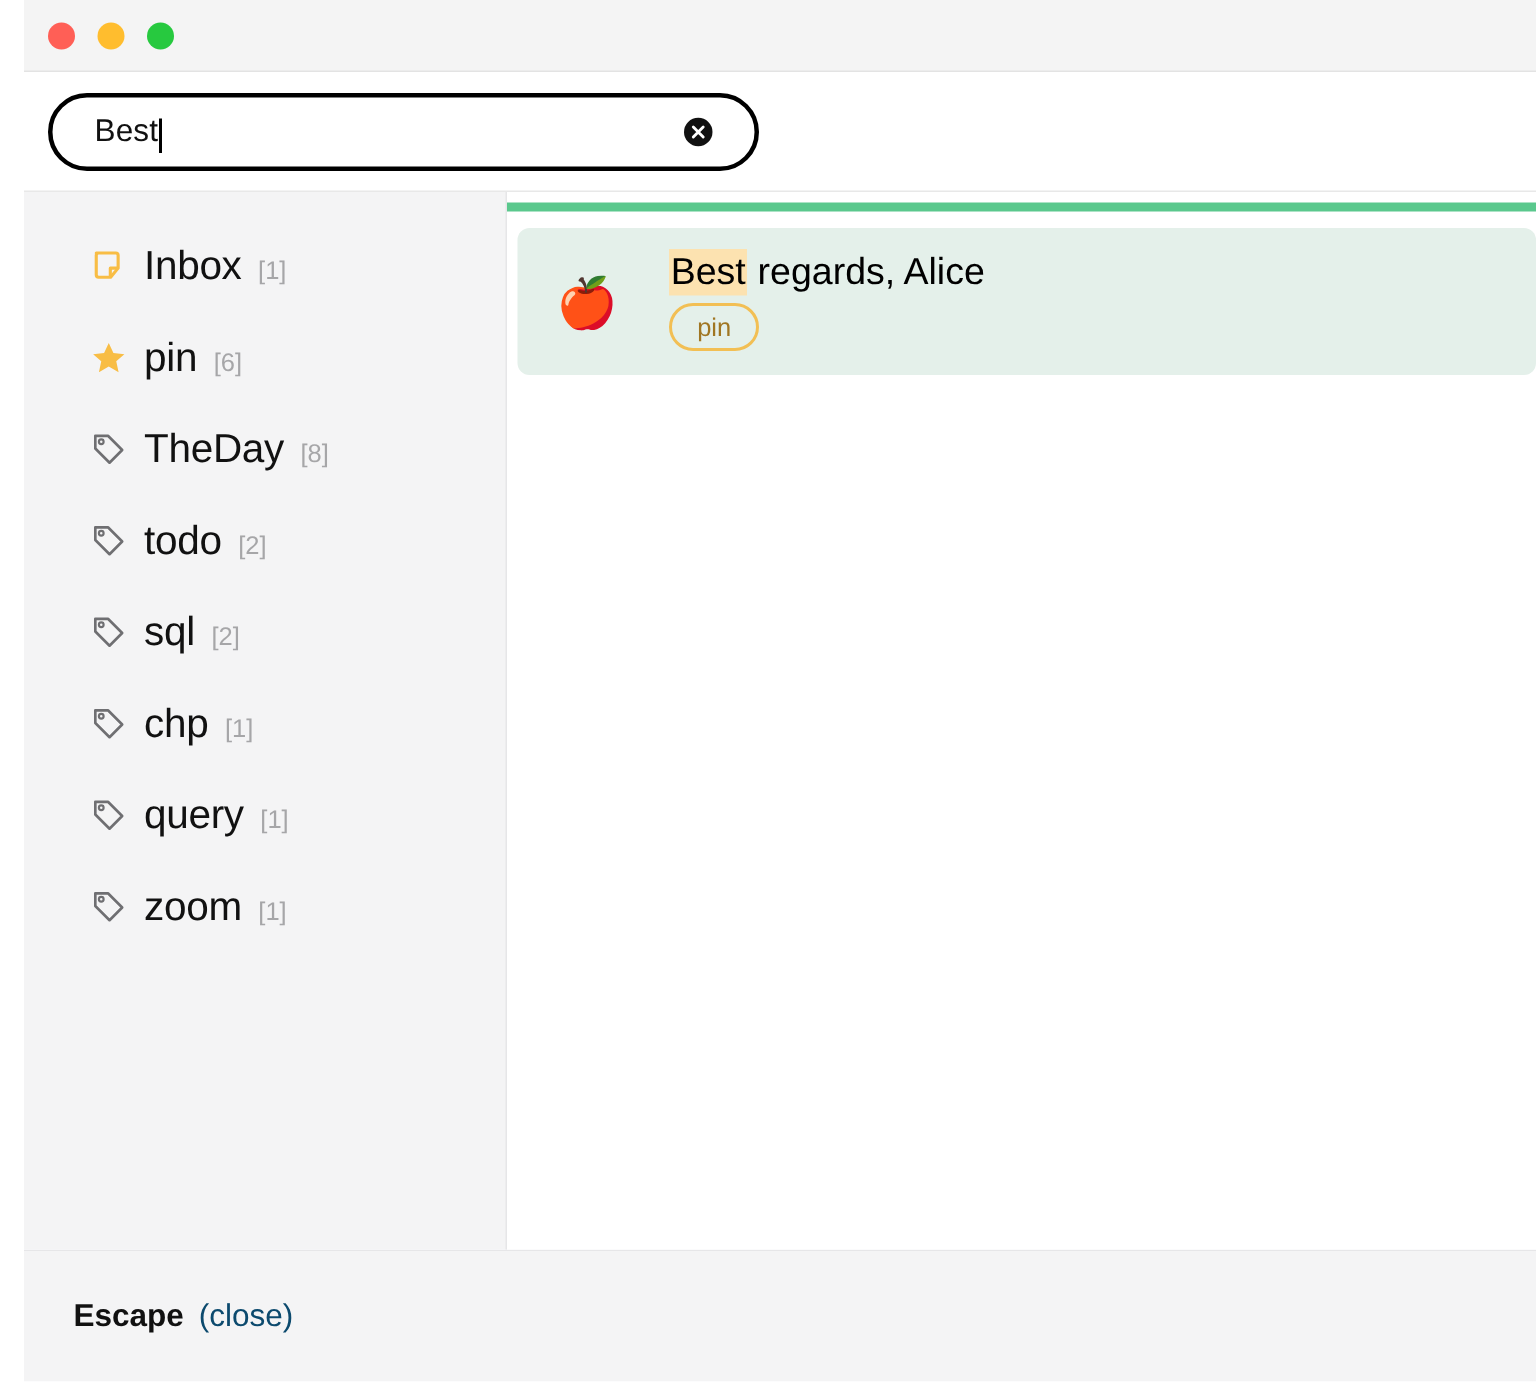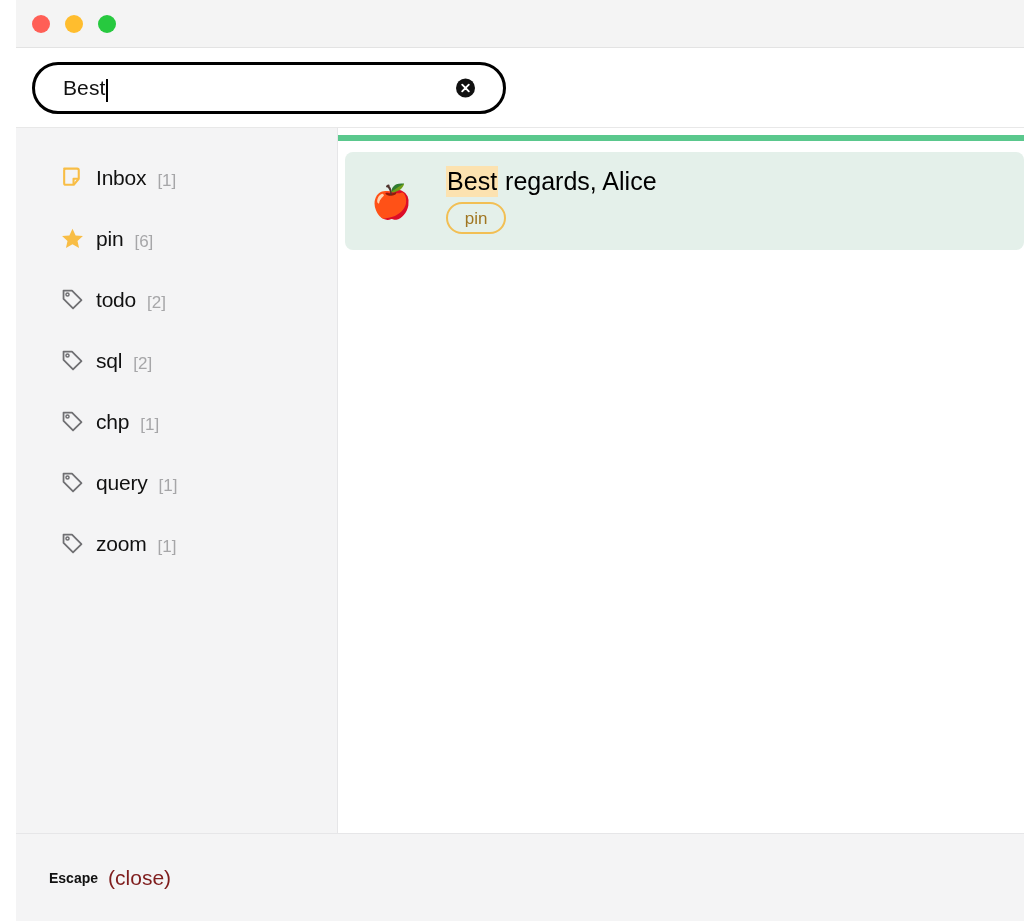--- a/index.html
+++ b/index.html
@@ -129,21 +129,21 @@
   .nav-icon {
     width: 25px;
     height: 25px;
     flex: 0 0 25px;
     display: flex;
     align-items: center;
     justify-content: center;
   }
   .nav-icon svg { display: block; }
   .nav-label {
-    font-size: 21px;
+    font-size: 27px;
     color: #111111;
     line-height: 1;
     letter-spacing: -0.2px;
   }
   .nav-count {
     font-size: 17px;
     color: #a6a6a8;
     line-height: 1;
     position: relative;
     top: 3px;
@@ -217,28 +217,28 @@
     height: 88px;
     min-height: 88px;
     background: #f4f4f5;
     border-top: 1px solid #e6e6e8;
     display: flex;
     align-items: center;
     padding-left: 33px;
     gap: 10px;
   }
   .footer-key {
-    font-size: 14px;
+    font-size: 21px;
     color: #111111;
     font-weight: bold;
     line-height: 1;
   }
   .footer-action {
     font-size: 21px;
-    color: #7f1d1d;
+    color: #0c4a6e;
     line-height: 1;
   }
 </style>
 </head>
 <body>
 
 <div id="app">
 
   <div class="titlebar">
     <div class="traffic">
@@ -279,20 +279,30 @@
         <span class="nav-icon">
           <svg width="25" height="25" viewBox="0 0 24 24" aria-hidden="true">
             <path d="M12 2.6 15 9l7 .7-5.2 4.6 1.5 6.9L12 17.6 5.7 21.2 7.2 14.3 2 9.7 9 9Z" fill="#f8bd45"></path>
           </svg>
         </span>
         <span class="nav-label">pin</span>
         <span class="nav-count">[6]</span>
       </div>
 
 
+      <div class="nav-item">
+        <span class="nav-icon">
+          <svg width="25" height="25" viewBox="0 0 24 24" aria-hidden="true">
+            <path d="M3.4 3.4h8.1l9.1 9.1-8.1 8.1-9.1-9.1Z" fill="none" stroke="#6f6f72" stroke-width="1.7" stroke-linejoin="round"></path>
+            <circle cx="7.2" cy="7.2" r="1.5" fill="none" stroke="#6f6f72" stroke-width="1.4"></circle>
+          </svg>
+        </span>
+        <span class="nav-label">TheDay</span>
+        <span class="nav-count">[8]</span>
+      </div>
 
       <div class="nav-item">
         <span class="nav-icon">
           <svg width="25" height="25" viewBox="0 0 24 24" aria-hidden="true">
             <path d="M3.4 3.4h8.1l9.1 9.1-8.1 8.1-9.1-9.1Z" fill="none" stroke="#6f6f72" stroke-width="1.7" stroke-linejoin="round"></path>
             <circle cx="7.2" cy="7.2" r="1.5" fill="none" stroke="#6f6f72" stroke-width="1.4"></circle>
           </svg>
         </span>
         <span class="nav-label">todo</span>
         <span class="nav-count">[2]</span>

